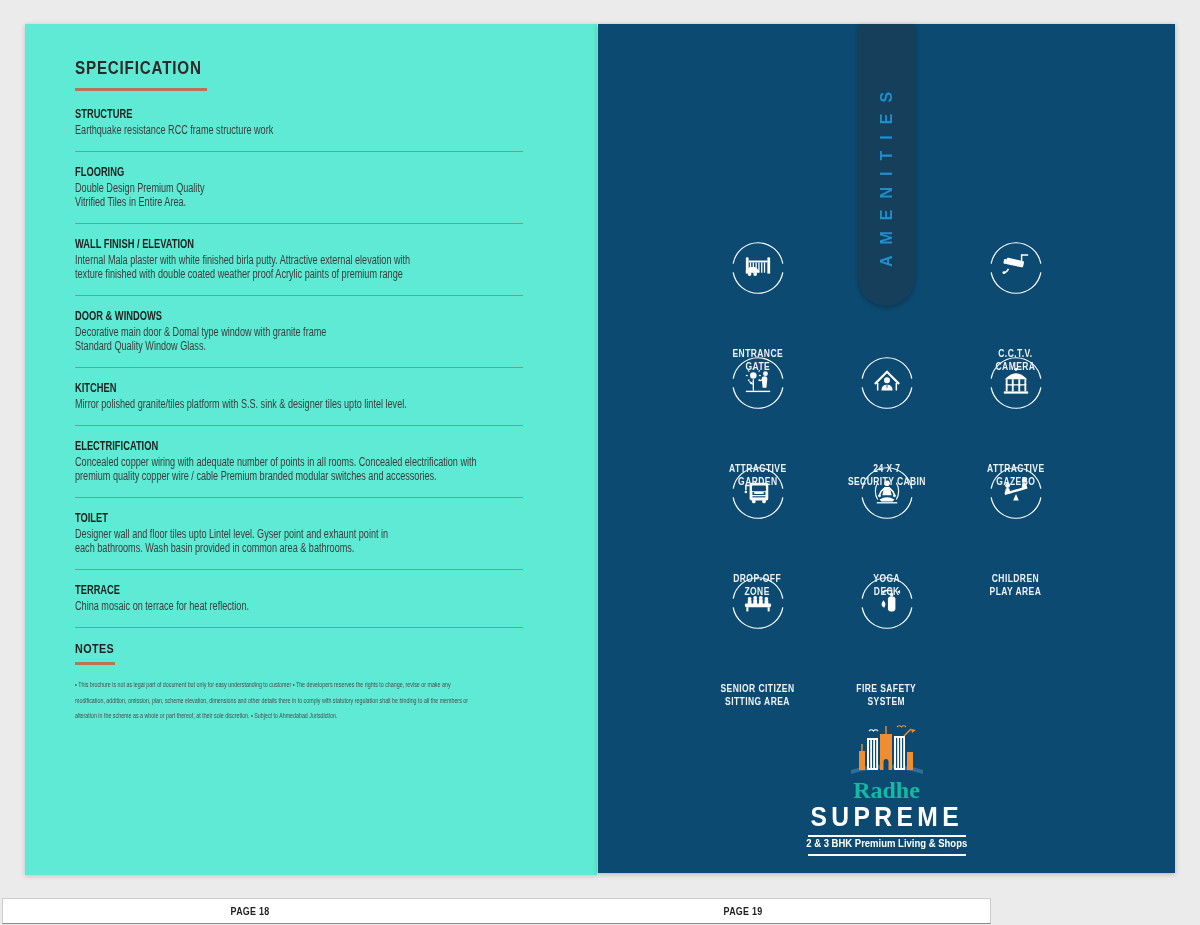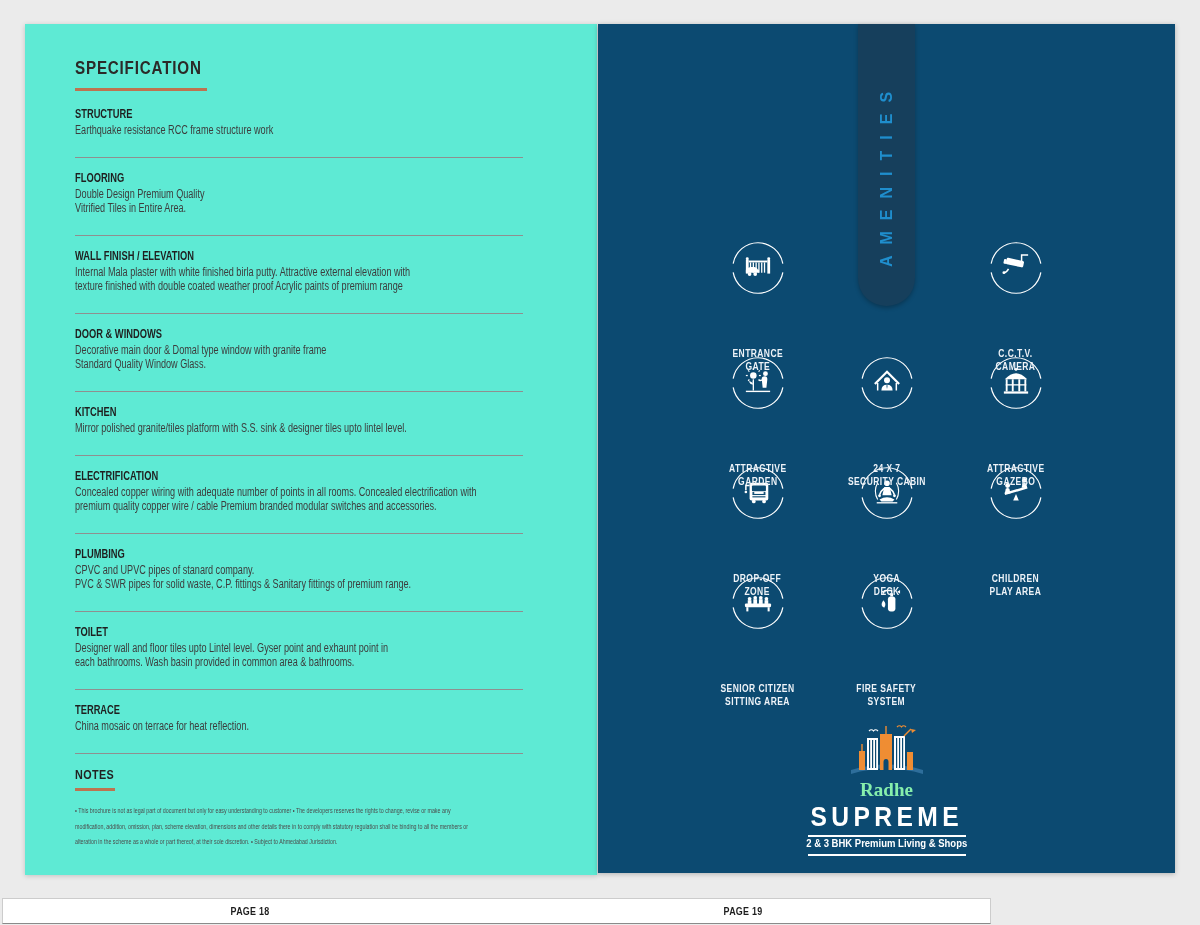--- a/index.html
+++ b/index.html
@@ -8,21 +8,21 @@
 
   .page { position:absolute; top:24px; }
   .page-left { left:25px; width:572px; height:851px; background:#5eead4; box-shadow:0 1px 5px rgba(0,0,0,.18); padding:33px 0 0 50px; }
   .page-right { left:598px; width:577px; height:849px; background:#0c4a71; box-shadow:0 1px 5px rgba(0,0,0,.25); }
 
   
   .spec-title { font-size:19px; font-weight:bold; color:#2b2a28; letter-spacing:1px; white-space:nowrap; transform:scaleX(.8); transform-origin:0 50%; }
   .title-rule { width:132px; height:3px; background:#bd7350; margin-top:9px; }
 
   .sections { margin-top:16px; width:448px; }
-  .section { border-bottom:1px solid #8f8f8f; padding-bottom:20px; margin-bottom:13px; }
+  .section { border-bottom:1px solid #8f8f8f; padding-bottom:14px; margin-bottom:13px; }
   .sec-head { font-size:12.6px; font-weight:bold; color:#1f1f1f; line-height:14px; margin-bottom:2px; }
   .sec-line { font-size:12.3px; color:#3c3c3c; line-height:14px; }
   .cline { white-space:nowrap; transform:scaleX(.74); transform-origin:0 50%; }
 
   .notes { margin-top:4px; width:450px; }
   .notes-head { font-size:13.5px; font-weight:bold; color:#222; letter-spacing:.5px; transform:scaleX(.8); transform-origin:0 50%; }
   .notes-rule { width:40px; height:3px; background:#bd7350; margin-top:6px; }
   .note-line { font-size:7px; color:#4c4c4c; line-height:15.5px; white-space:nowrap; transform:scaleX(.76); transform-origin:0 50%; }
   .notes-body { margin-top:12px; }
 
@@ -30,21 +30,21 @@
   .ribbon { position:absolute; left:260px; top:0; width:57px; height:282px; background:#163f5c; border-radius:0 0 28px 28px; box-shadow:0 2px 4px rgba(0,0,0,.25); }
   .ribbon-text { position:absolute; left:50%; top:150px; transform:translate(-50%,-50%) rotate(-90deg); color:#1f8ecd; font-size:16px; font-weight:bold; letter-spacing:11px; white-space:nowrap; }
 
   .amen-grid { position:absolute; left:95px; top:216px; width:387px; display:grid; grid-template-columns:129px 129px 129px; grid-template-rows:115px 110px 110px 110px; }
   .amen { display:flex; flex-direction:column; align-items:center;gap:48px; }
   .ring { width:56px; height:56px; display:block; }
   .amen-label { margin-top:4px; text-align:center; }
   .amen-label div { font-size:10px; font-weight:700; color:#eef3f8; letter-spacing:.5px; line-height:12.5px; white-space:nowrap; transform:scaleX(.85); transform-origin:50% 50%; }
 
   .logo { position:absolute; left:0; right:0; top:700px; display:flex; flex-direction:column; align-items:center; }
-  .logo-brand { font-family:"Liberation Serif", serif; font-weight:bold; color:#86efac; font-size:19px; line-height:24px; margin-top:-2px; }
+  .logo-brand { font-family:"Liberation Serif", serif; font-weight:bold; color:#14b8a6; font-size:24px; line-height:24px; margin-top:-2px; }
   .logo-name { color:#ffffff; font-size:28px; font-weight:800; letter-spacing:5px; line-height:30px; white-space:nowrap; transform:scaleX(.88); margin-top:0; }
   .logo-rule { width:158px; height:2px; background:#ffffff; margin-top:3px; }
   .logo-tagline { color:#ffffff; font-size:10px; font-weight:bold; line-height:14px; white-space:nowrap; transform:scaleX(.95); }
 
   
   .footer-strip { position:absolute; left:2px; top:898px; width:989px; height:26px; background:#ffffff; border:1px solid #cccccc; border-bottom:1px solid #8a8a8a; }
   .pg { position:absolute; top:6px; font-size:10.5px; font-weight:bold; color:#1d1d1d; letter-spacing:.3px; transform:translateX(-50%) scaleX(.85); white-space:nowrap; }
   .pg18 { left:25%; }
   .pg19 { left:75%; }
 
@@ -82,25 +82,20 @@
         <div class="sec-line cline">Standard Quality Window Glass.</div>
       </div>
       <div class="section">
         <div class="sec-head cline">KITCHEN</div>
         <div class="sec-line cline">Mirror polished granite/tiles platform with S.S. sink &amp; designer tiles upto lintel level.</div>
       </div>
       <div class="section">
         <div class="sec-head cline">ELECTRIFICATION</div>
         <div class="sec-line cline">Concealed copper wiring with adequate number of points in all rooms. Concealed electrification with</div>
         <div class="sec-line cline">premium quality copper wire / cable Premium branded modular switches and accessories.</div>
-      </div>
-      <div class="section">
-        <div class="sec-head cline">PLUMBING</div>
-        <div class="sec-line cline">CPVC and UPVC pipes of stanard company.</div>
-        <div class="sec-line cline">PVC &amp; SWR pipes for solid waste, C.P. fittings &amp; Sanitary fittings of premium range.</div>
       </div>
       <div class="section">
         <div class="sec-head cline">TOILET</div>
         <div class="sec-line cline">Designer wall and floor tiles upto Lintel level. Gyser point and exhaunt point in</div>
         <div class="sec-line cline">each bathrooms. Wash basin provided in common area &amp;  bathrooms.</div>
       </div>
       <div class="section">
         <div class="sec-head cline">TERRACE</div>
         <div class="sec-line cline">China mosaic on terrace for heat reflection.</div>
       </div>

